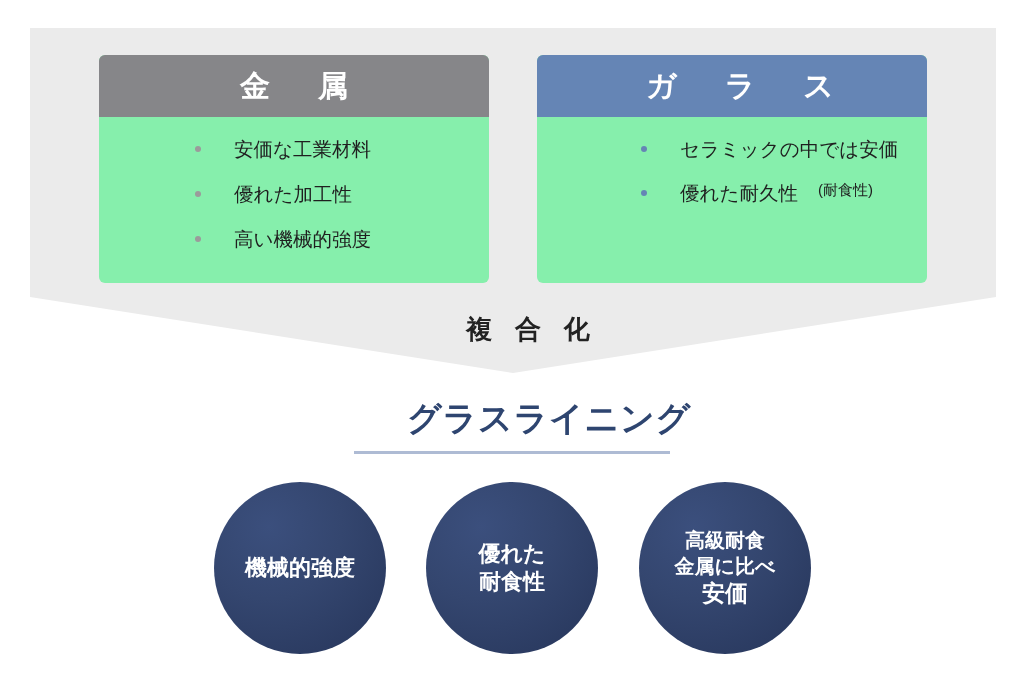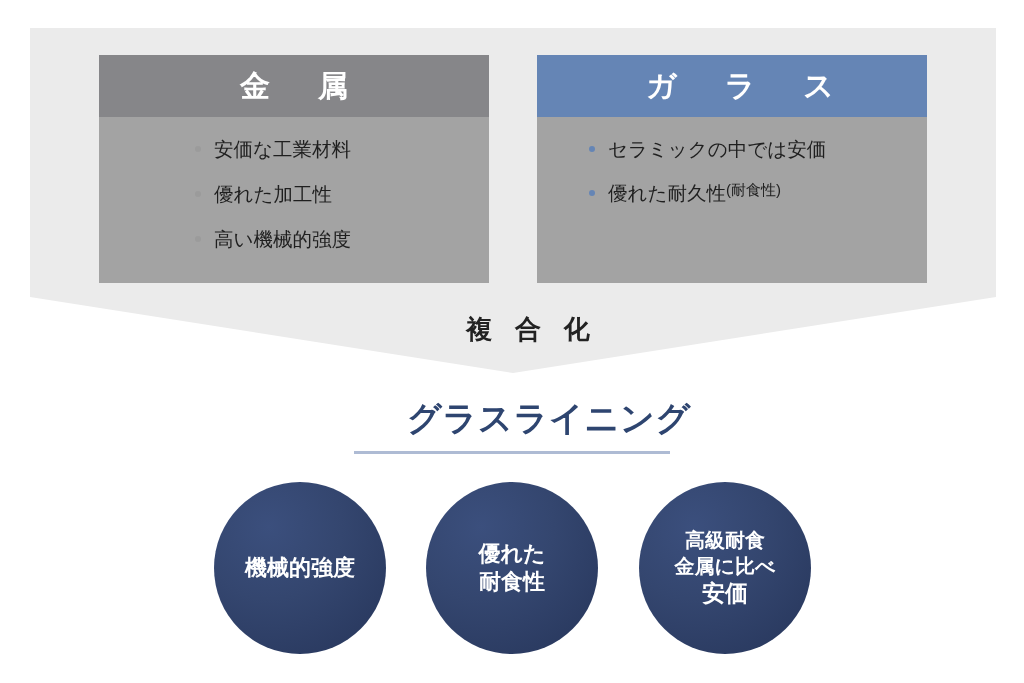--- a/index.html
+++ b/index.html
@@ -33,22 +33,22 @@
     background: #ebebeb;
     clip-path: polygon(0% 0%, 100% 0%, 100% 78.0%, 50% 100%, 0% 78.0%);
   }
 
   
   .card {
     position: absolute;
     top: 55px;
     width: 390px;
     height: 228px;
-    background: #a3a3a3;
-    border-radius: 0;
+    background: #86efac;
+    border-radius: 6px;
     overflow: hidden;
     box-shadow: 0 0 0 0 rgba(0,0,0,0);
   }
   .card-metal { left: 99px; }
   .card-glass { left: 537px; }
 
   .card-header {
     height: 62px;
     display: flex;
     align-items: center;
@@ -72,23 +72,24 @@
   }
   .bullet-item {
     display: flex;
     align-items: flex-start;
     font-size: 19.5px;
     color: #1f1f1f;
     line-height: 1.24;
     padding: 0 0 0 96px;
     margin-bottom: 21px;
     white-space: nowrap;
+    gap: 20px;
   }
   .card-glass .bullet-item {
-    padding-left: 52px;
+    padding-left: 104px;
     margin-bottom: 20px;
   }
   .bullet-dot {
     width: 6px;
     height: 6px;
     border-radius: 50%;
     margin-right: 13px;
     margin-top: 9px;
     flex: 0 0 auto;
   }

